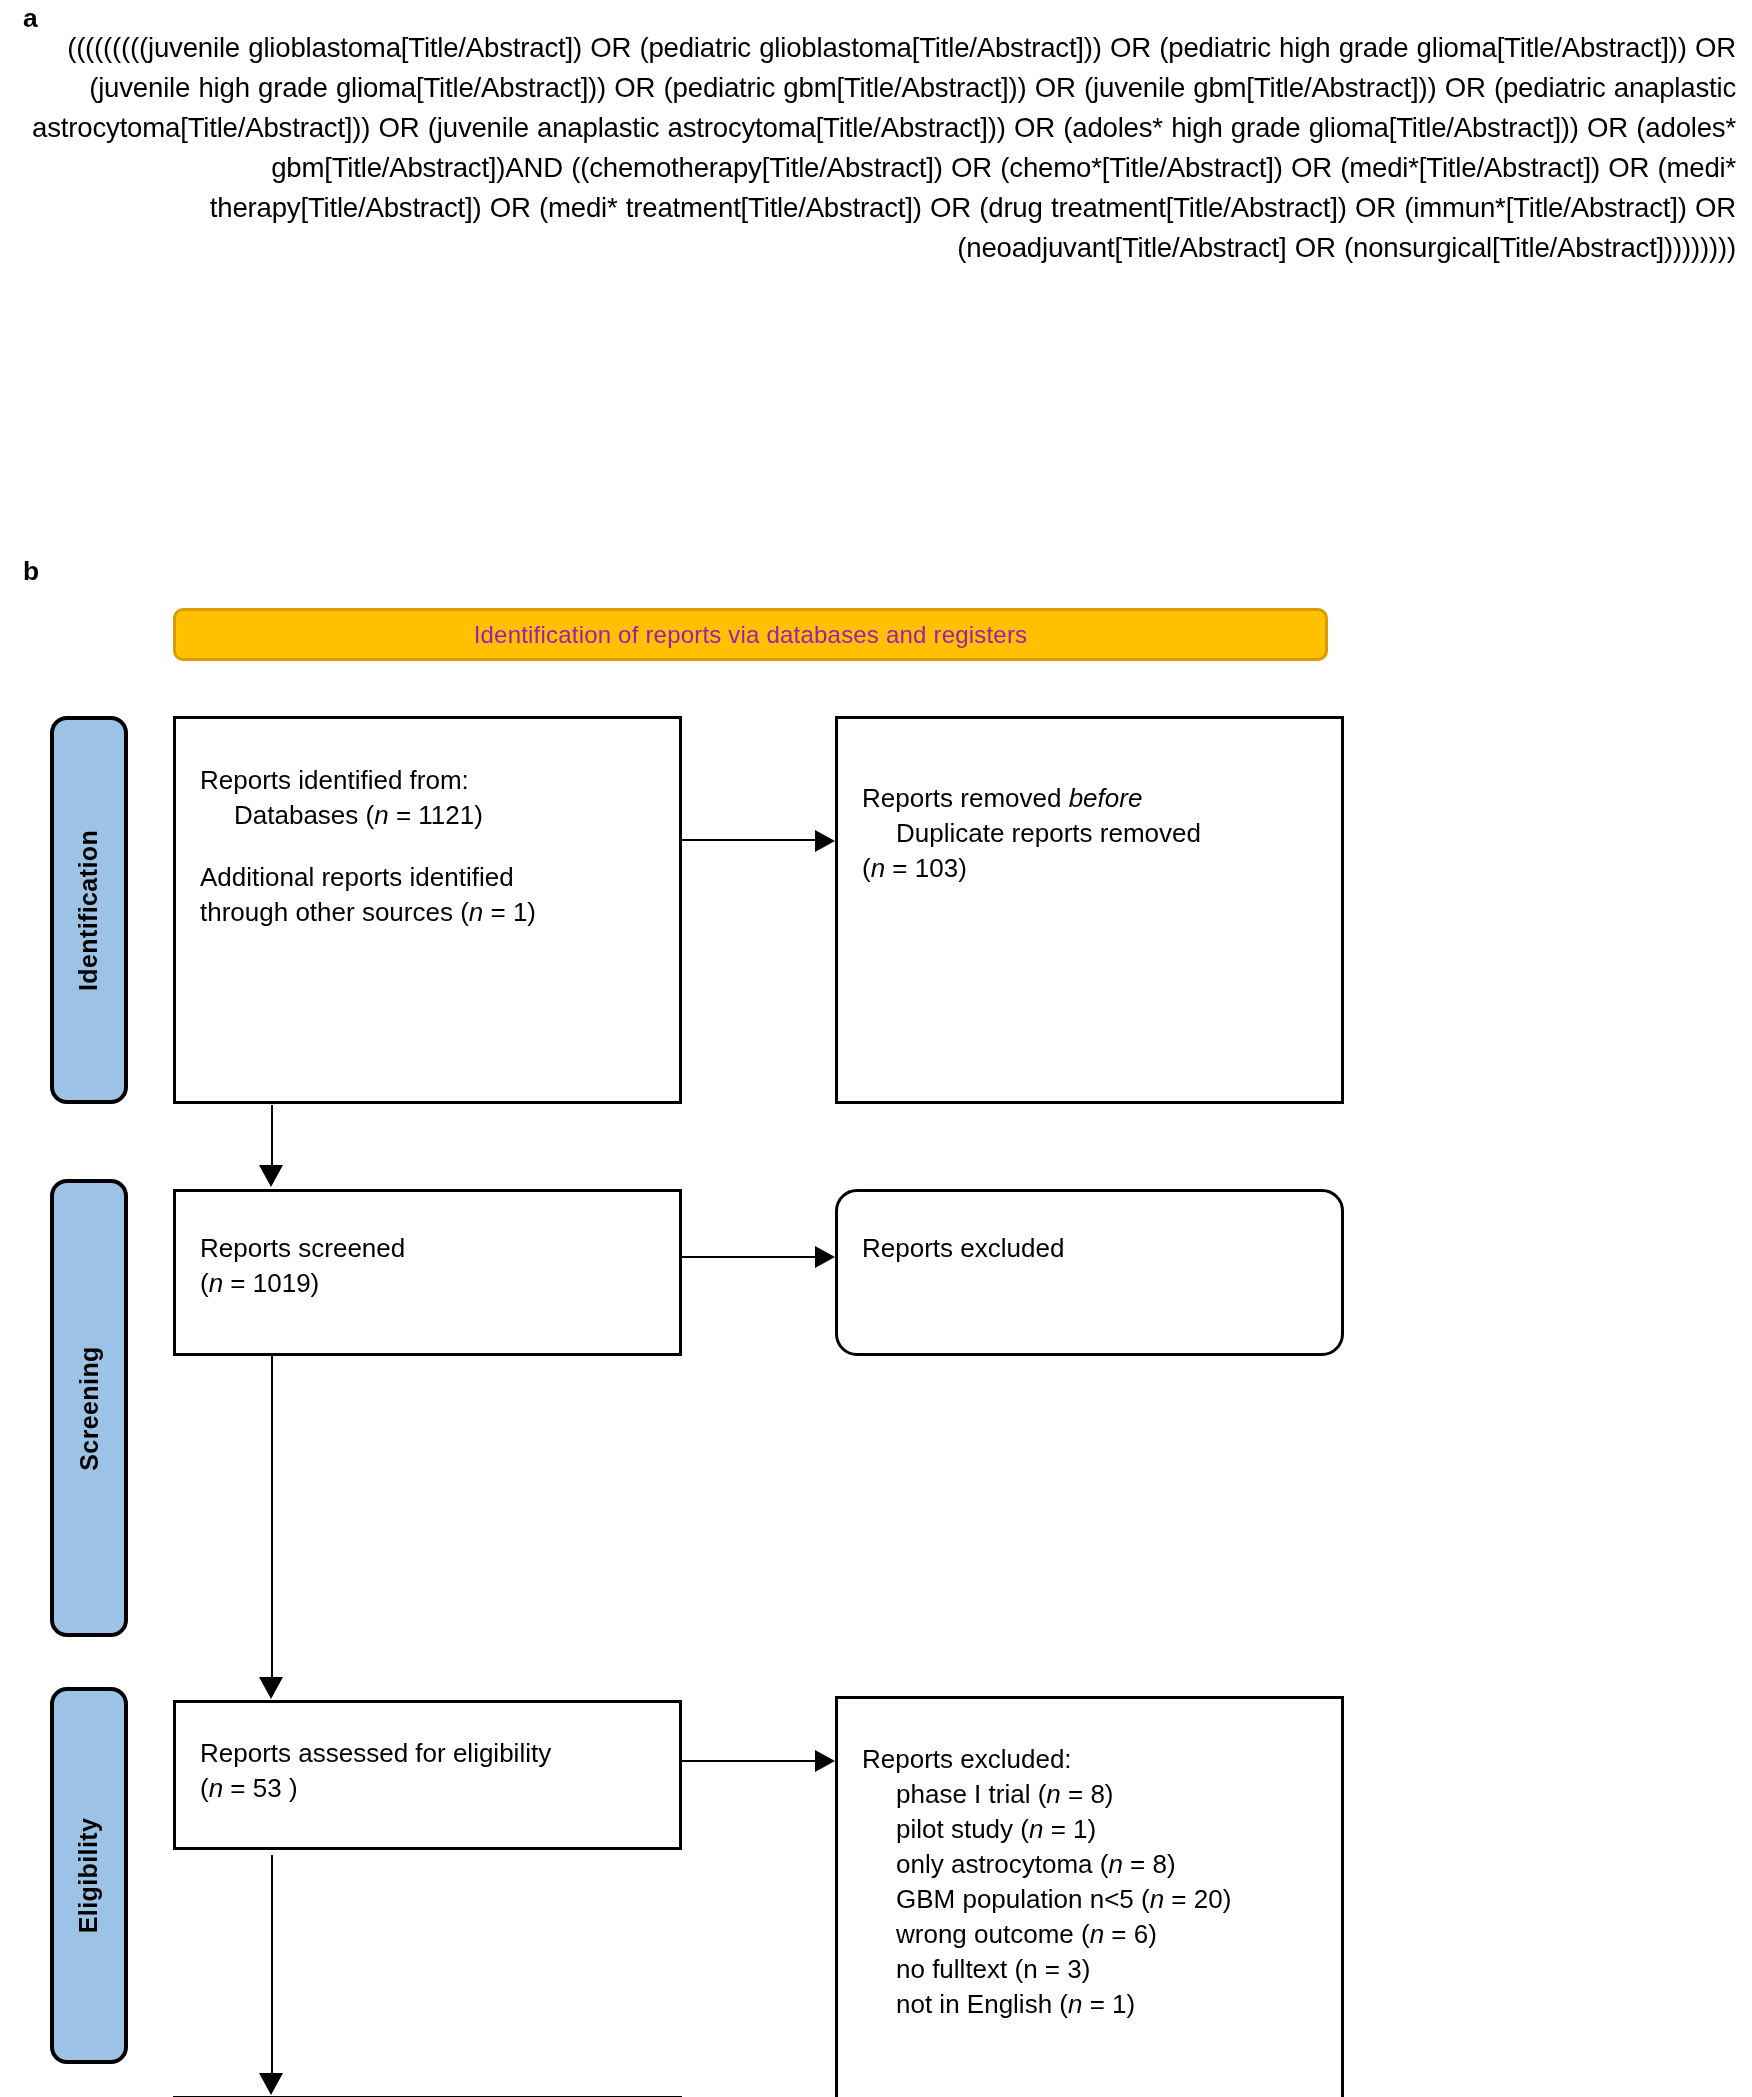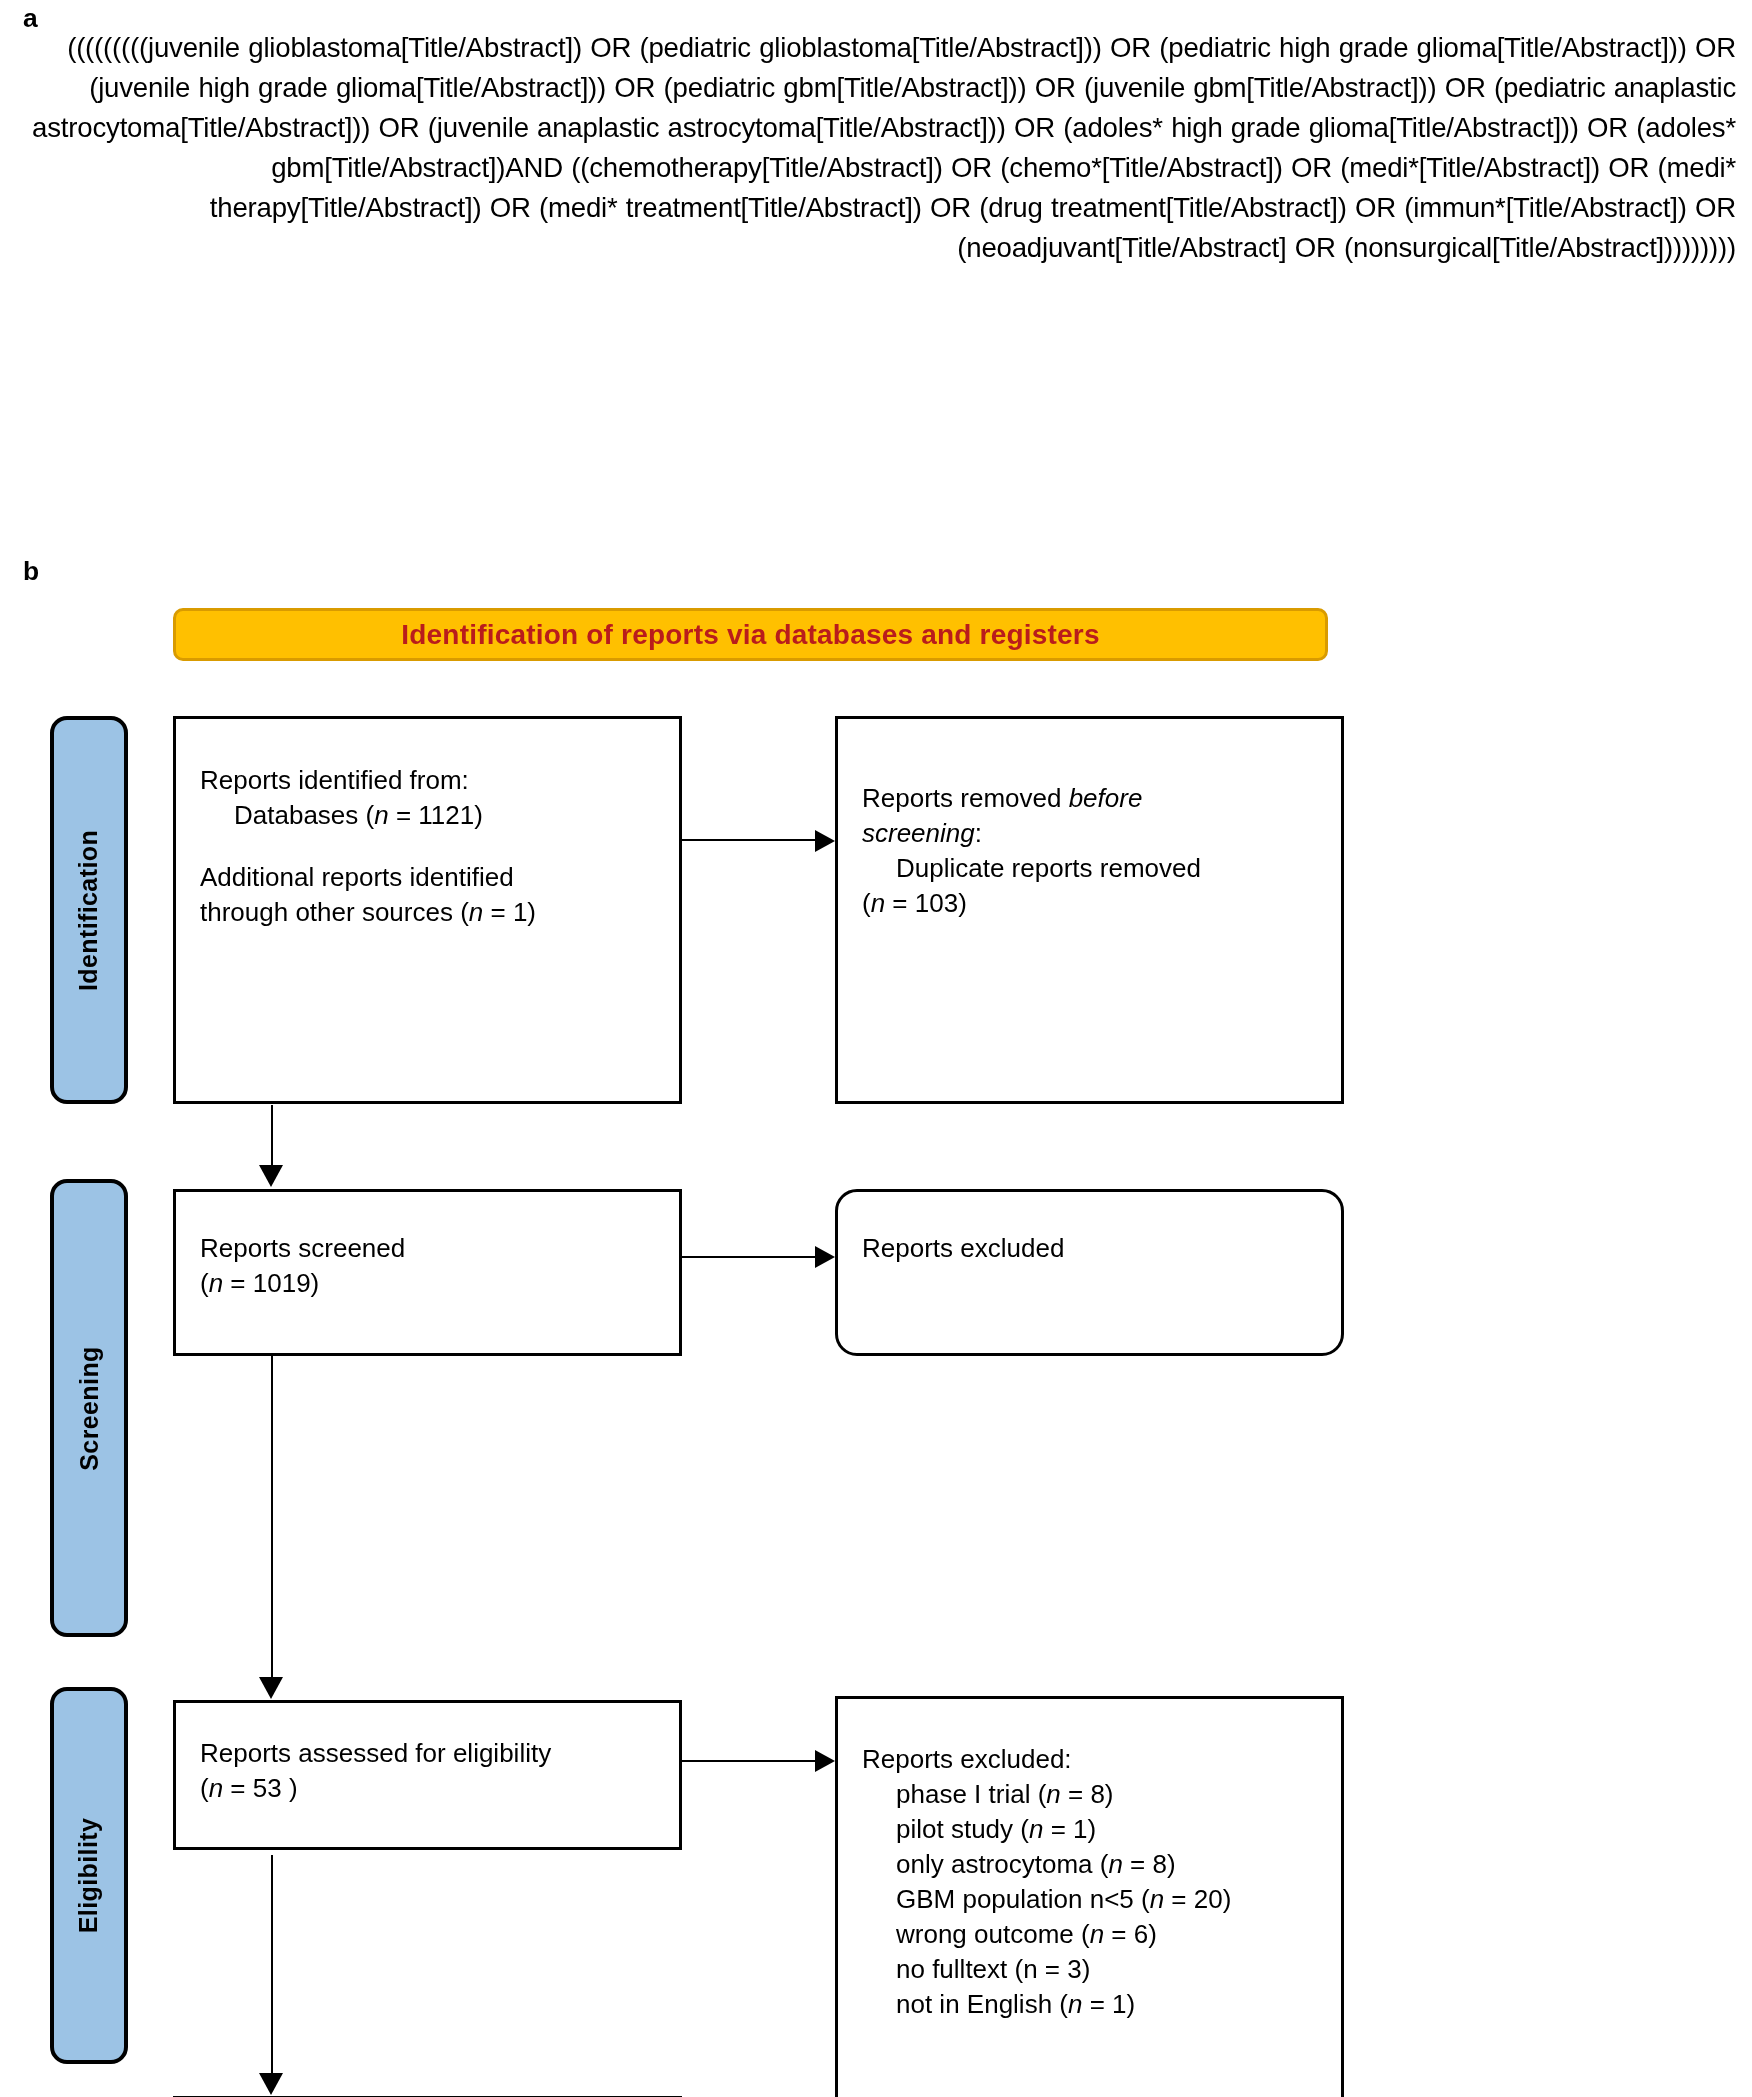--- a/index.html
+++ b/index.html
@@ -65,23 +65,23 @@
     width: 1155px;
     height: 53px;
     background: #FFC000;
     border: 3.1px solid #D99B00;
     border-radius: 10px;
     display: flex;
     align-items: center;
     justify-content: center;
   }
   .header-bar-text {
-    font-size: 28px;
-    font-weight: 700;
-    color: #b91c1c;
+    font-size: 24px;
+    font-weight: 400;
+    color: #a21caf;
     letter-spacing: 0.2px;
   }
 
   
   .stage {
     position: absolute;
     background: #9CC3E5;
     border: 4.7px solid #000000;
     border-radius: 17px;
     display: flex;
@@ -208,21 +208,20 @@
       <div class="node-line">Reports identified from:</div>
       <div class="node-line indent"><span>Databases (</span><span class="it">n</span><span> = 1121)</span></div>
       <div class="node-line gap-above">Additional reports identified</div>
       <div class="node-line"><span>through other sources (</span><span class="it">n</span><span> = 1)</span></div>
     </div>
   </div>
 
   <div class="node node-removed">
     <div class="node-inner">
       <div class="node-line"><span>Reports removed </span><span class="it">before</span></div>
-      <div class="node-line"><span class="it">screening</span><span>:</span></div>
       <div class="node-line indent">Duplicate reports removed</div>
       <div class="node-line"><span>(</span><span class="it">n</span><span> = 103)</span></div>
     </div>
   </div>
 
   <div class="node node-screened">
     <div class="node-inner">
       <div class="node-line">Reports screened</div>
       <div class="node-line"><span>(</span><span class="it">n</span><span> = 1019)</span></div>
     </div>

